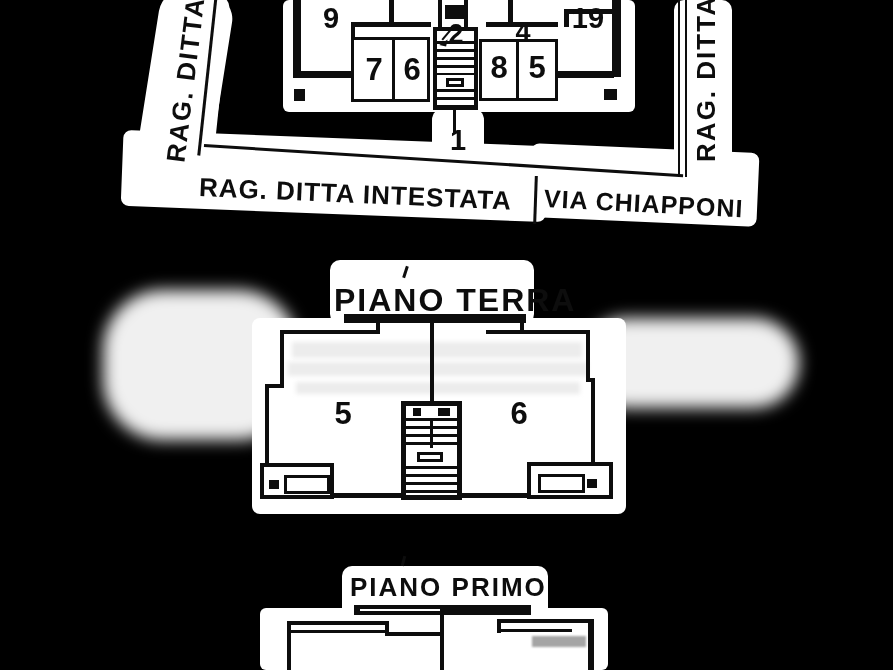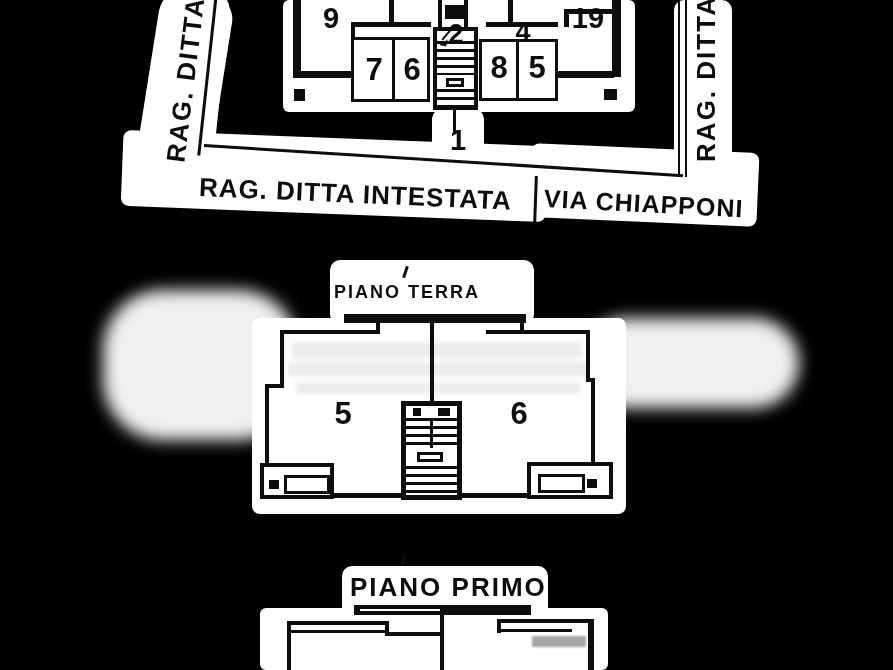--- a/index.html
+++ b/index.html
@@ -93,21 +93,21 @@
   <div class="n" style="left:485px;top:50px;width:28px;font-size:31px;">8</div>
   <div class="n" style="left:523px;top:50px;width:28px;font-size:31px;">5</div>
   <div class="n" style="left:444px;top:124px;width:28px;font-size:29px;">1</div>
 
   <div class="t" style="left:96px;top:64px;width:180px;text-align:center;font-size:26px;letter-spacing:2px;transform:rotate(-83deg);">RAG. DITTA</div>
   <div class="t" style="left:616px;top:63px;width:180px;text-align:center;font-size:26px;letter-spacing:2px;transform:rotate(-90deg);">RAG. DITTA</div>
   <div class="t" style="left:199px;top:172px;font-size:26px;letter-spacing:1px;transform:rotate(2.5deg);transform-origin:left center;">RAG. DITTA INTESTATA</div>
   <div class="t" style="left:544px;top:184px;font-size:25px;letter-spacing:1px;transform:rotate(3deg);transform-origin:left center;">VIA CHIAPPONI</div>
 
   <div class="w" style="left:404px;top:266px;width:3px;height:12px;transform:rotate(18deg);"></div>
-  <div class="t" style="left:334px;top:282px;width:200px;text-align:left;font-size:18px;letter-spacing:2px;">PIANO TERRA</div>
+  <div class="t" style="left:334px;top:282px;width:200px;text-align:left;font-size:32px;letter-spacing:2px;">PIANO TERRA</div>
   <div class="w" style="left:344px;top:314px;width:182px;height:9px;"></div>
 
   <div class="w" style="left:376px;top:321px;width:4px;height:13px;"></div>
   <div class="w" style="left:280px;top:330px;width:100px;height:4px;"></div>
   <div class="w" style="left:280px;top:330px;width:4px;height:58px;"></div>
   <div class="w" style="left:265px;top:384px;width:19px;height:4px;"></div>
   <div class="w" style="left:265px;top:384px;width:4px;height:84px;"></div>
   <div class="w" style="left:330px;top:493px;width:76px;height:5px;"></div>
   <div class="w" style="left:430px;top:321px;width:4px;height:83px;"></div>
   <div class="w" style="left:520px;top:321px;width:4px;height:13px;"></div>

